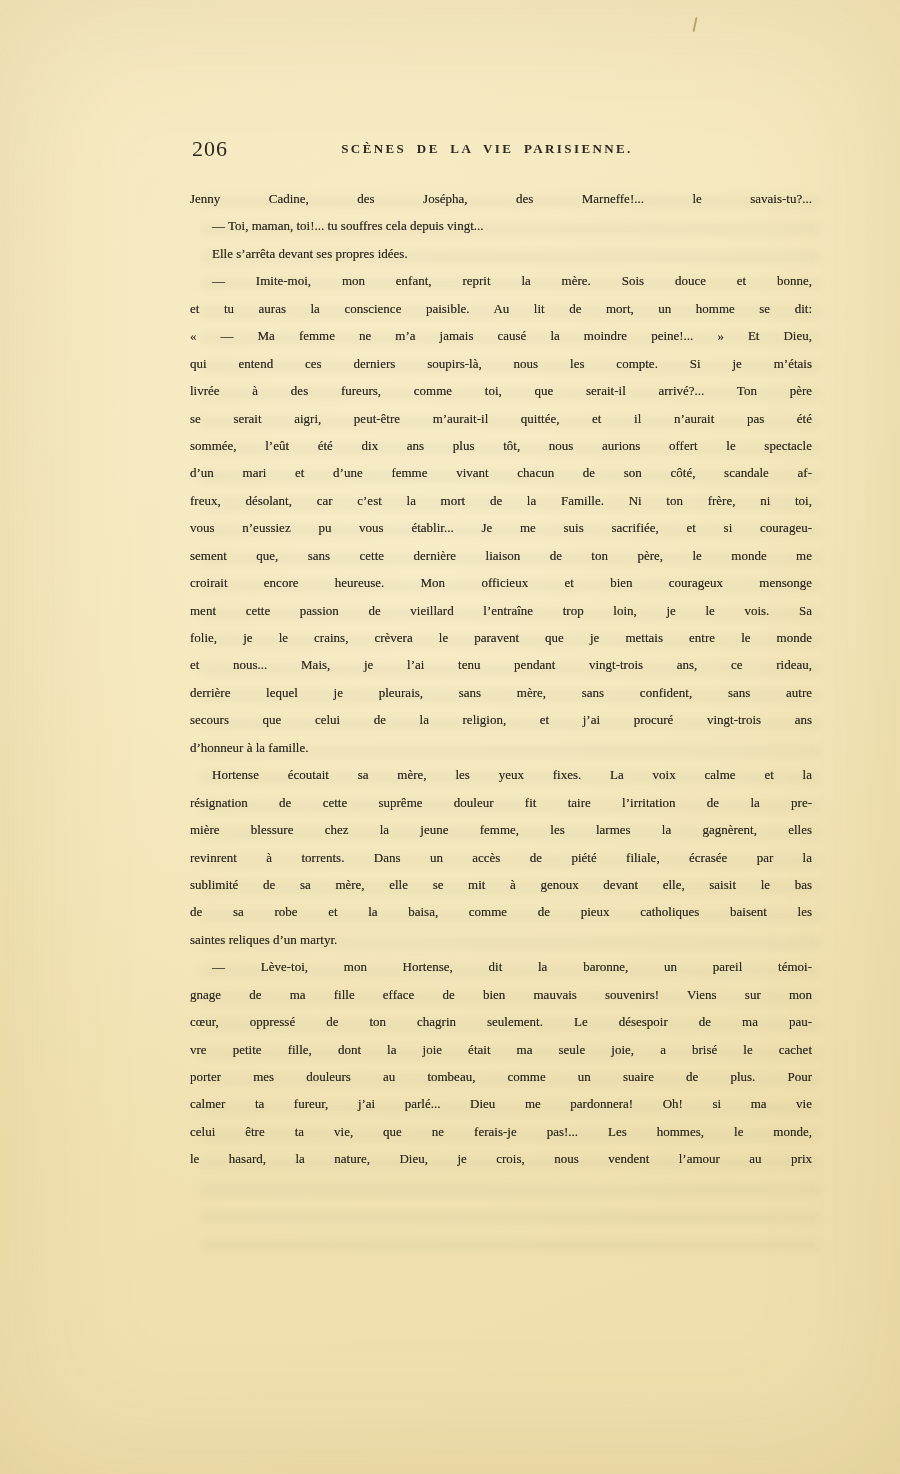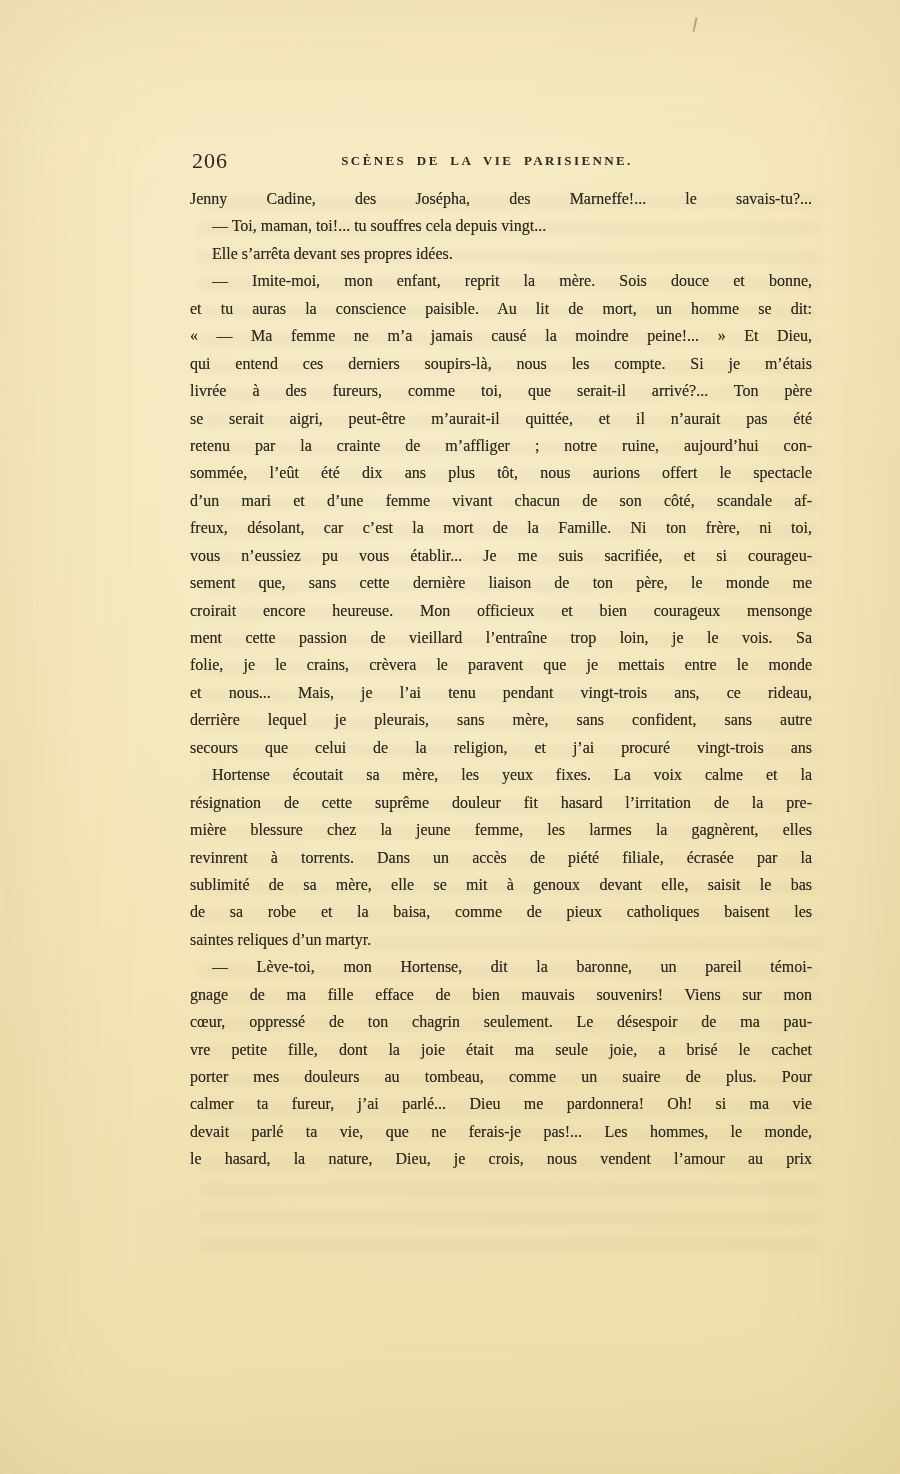--- a/index.html
+++ b/index.html
@@ -14,37 +14,37 @@
     background:
       radial-gradient(ellipse 120% 90% at 48% 38%,
         rgba(255,252,235,0.35) 0%, rgba(255,250,225,0.0) 55%),
       linear-gradient(160deg, #f6e9c0 0%, #f3e4b4 45%, #eeddaa 100%);
     background-color: var(--paper, #f3e4b4);
     box-shadow: inset 0 0 140px rgba(160,128,64,0.16);
     color: var(--ink, #2d2921);
   }
   .header {
     position: absolute;
-    left: 190px; top: 148px; width: 622px; height: 28px; text-decoration: underline;
+    left: 190px; top: 136px; width: 622px; height: 28px; text-decoration: underline;
   }
   .page-number {
     position: absolute; left: 2px; top: 0;
     font-size: 22px; letter-spacing: 1px;
   }
   .running-title {
     position: absolute; left: 0; right: 28px; top: 5px;
     text-align: center;
     font-size: 13px; font-weight: bold;
     letter-spacing: 2.4px; word-spacing: 5px;
     white-space: nowrap;
   }
   .text-block {
     position: absolute;
     left: 190px; top: 185px; width: 622px;
-    font-size: 16px;
+    font-size: 13px;
     line-height: 27.45px;
     text-rendering: optimizeLegibility;
   }
   .line {
     height: 27.45px;
     white-space: nowrap;
     text-align: justify;
     text-align-last: justify;
     text-shadow: 0 0 0.5px rgba(44,38,28,0.55);
   }
@@ -85,41 +85,41 @@
   <div class="text-block" id="text-block">
       <div class="line">Jenny Cadine, des Josépha, des Marneffe!... le savais-tu?...</div>
       <div class="line indent end">— Toi, maman, toi!... tu souffres cela depuis vingt...</div>
       <div class="line indent end">Elle s’arrêta devant ses propres idées.</div>
       <div class="line indent">— Imite-moi, mon enfant, reprit la mère. Sois douce et bonne,</div>
       <div class="line">et tu auras la conscience paisible. Au lit de mort, un homme se dit:</div>
       <div class="line">« — Ma femme ne m’a jamais causé la moindre peine!... » Et Dieu,</div>
       <div class="line">qui entend ces derniers soupirs-là, nous les compte. Si je m’étais</div>
       <div class="line">livrée à des fureurs, comme toi, que serait-il arrivé?... Ton père</div>
       <div class="line">se serait aigri, peut-être m’aurait-il quittée, et il n’aurait pas été</div>
-      <div class="line">retenu par la crainte de m’affliger ; notre ruine, aujourd’hui con-</div>
       <div class="line">sommée, l’eût été dix ans plus tôt, nous aurions offert le spectacle</div>
       <div class="line">d’un mari et d’une femme vivant chacun de son côté, scandale af-</div>
       <div class="line">freux, désolant, car c’est la mort de la Famille. Ni ton frère, ni toi,</div>
       <div class="line">vous n’eussiez pu vous établir... Je me suis sacrifiée, et si courageu-</div>
       <div class="line">sement que, sans cette dernière liaison de ton père, le monde me</div>
       <div class="line">croirait encore heureuse. Mon officieux et bien courageux mensonge</div>
       <div class="line">ment cette passion de vieillard l’entraîne trop loin, je le vois. Sa</div>
       <div class="line">folie, je le crains, crèvera le paravent que je mettais entre le monde</div>
       <div class="line">et nous... Mais, je l’ai tenu pendant vingt-trois ans, ce rideau,</div>
       <div class="line">derrière lequel je pleurais, sans mère, sans confident, sans autre</div>
       <div class="line">secours que celui de la religion, et j’ai procuré vingt-trois ans</div>
+      <div class="line end">d’honneur à la famille.</div>
       <div class="line indent">Hortense écoutait sa mère, les yeux fixes. La voix calme et la</div>
-      <div class="line">résignation de cette suprême douleur fit hasard l’irritation de la pre-</div>
+      <div class="line">résignation de cette suprême douleur fit taire l’irritation de la pre-</div>
       <div class="line">mière blessure chez la jeune femme, les larmes la gagnèrent, elles</div>
       <div class="line">revinrent à torrents. Dans un accès de piété filiale, écrasée par la</div>
       <div class="line">sublimité de sa mère, elle se mit à genoux devant elle, saisit le bas</div>
       <div class="line">de sa robe et la baisa, comme de pieux catholiques baisent les</div>
       <div class="line end">saintes reliques d’un martyr.</div>
       <div class="line indent">— Lève-toi, mon Hortense, dit la baronne, un pareil témoi-</div>
       <div class="line">gnage de ma fille efface de bien mauvais souvenirs! Viens sur mon</div>
       <div class="line">cœur, oppressé de ton chagrin seulement. Le désespoir de ma pau-</div>
       <div class="line">vre petite fille, dont la joie était ma seule joie, a brisé le cachet</div>
       <div class="line">porter mes douleurs au tombeau, comme un suaire de plus. Pour</div>
       <div class="line">calmer ta fureur, j’ai parlé... Dieu me pardonnera! Oh! si ma vie</div>
-      <div class="line">devait parlé ta vie, que ne ferais-je pas!... Les hommes, le monde,</div>
+      <div class="line">celui être ta vie, que ne ferais-je pas!... Les hommes, le monde,</div>
       <div class="line">le hasard, la nature, Dieu, je crois, nous vendent l’amour au prix</div>
     </div>
 </div>
 
 </body></html>

